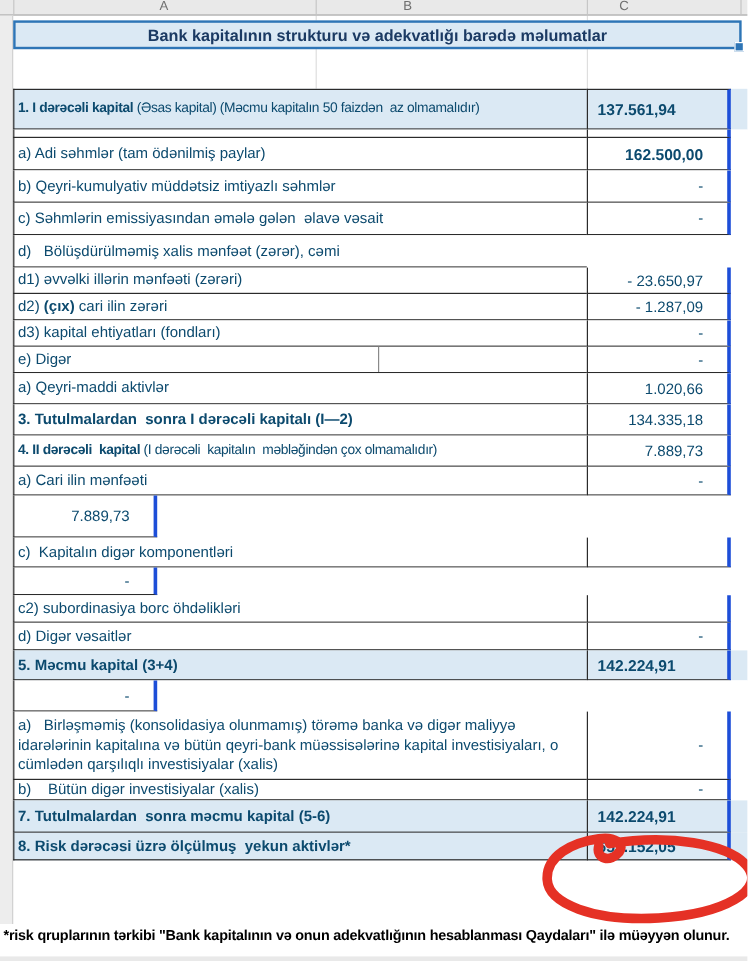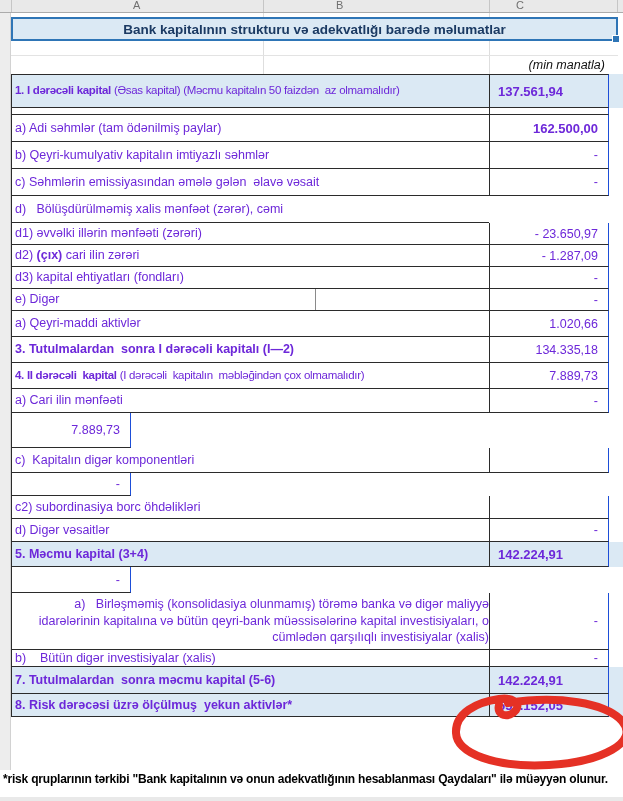--- a/index.html
+++ b/index.html
@@ -29,24 +29,24 @@
   
   .minman{position:absolute;top:55px;left:11px;width:607px;height:19px;box-sizing:border-box;
     border-top:1px solid #e3e3e3;display:flex;align-items:center;justify-content:flex-end;
     padding-right:13px;font-size:12.5px;font-style:italic;color:#111;z-index:1;}
 
   
   .tbody{position:absolute;top:74px;left:11px;width:612px;z-index:2;}
   .tr{display:flex;position:relative;background:#fff;}
   .tr.blue{background:#dbe9f4;}
   .tc{box-sizing:border-box;display:flex;align-items:center;border-bottom:1px solid #2b2b2b;
-    overflow:hidden;color:#6d28d9;text-align:right;}
+    overflow:hidden;color:#0c4a6e;}
   .tc.label{width:478px;border-left:1px solid #2b2b2b;padding-left:3px;font-size:12.5px;}
-  .tc.value{width:120px;border-left:1px solid #2b2b2b;border-right:1px solid #1d4ed8;
-    justify-content:flex-end;padding-right:10px;font-size:12.5px;}
+  .tc.value{width:120px;border-left:1px solid #2b2b2b;border-right:3px solid #1d4ed8;
+    justify-content:flex-end;padding-right:20px;font-size:12.5px;}
   .tr.first .tc{border-top:1px solid #2b2b2b;}
   .value.vleft{justify-content:flex-start;padding-left:8px;}
   .value.vbold{font-weight:700;font-size:13px;}
   .lt{white-space:pre-wrap;line-height:1.35;}
   .b{font-weight:700;}
   .i1{padding-left:14px;}
   .i2{padding-left:27px;}
   .long .lt{white-space:pre;font-size:11.5px;letter-spacing:-0.3px;}
   .gap .tc{border-bottom:1px solid #2b2b2b;}
   .vline{position:absolute;left:304px;top:0;bottom:1px;width:1px;background:#8a8a8a;}
@@ -77,23 +77,20 @@
 
   <div class="gutter"></div>
   <i class="vgrid" style="left:263px"></i>
   <i class="vgrid" style="left:489px"></i>
 
   <div class="title-cell">
     <span>Bank kapitalının strukturu və adekvatlığı barədə məlumatlar</span>
     <i class="fill-handle"></i>
   </div>
 
-  <div class="minman">
-    <span>(min manatla)</span>
-  </div>
 
   <div class="tbody">
     <div class="tr blue first long" style="height:34px">
       <div class="tc label">
           <span class="lt"><span></span><span class="b">1. I dərəcəli kapital</span><span> (Əsas kapital) (Məcmu kapitalın 50 faizdən  az olmamalıdır)</span></span>
         </div>
       <div class="tc value vleft vbold">
           <span>137.561,94</span>
         </div>
     </div>
@@ -104,21 +101,21 @@
     <div class="tr" style="height:27px">
       <div class="tc label i1">
           <span class="lt"><span>a) Adi səhmlər (tam ödənilmiş paylar)</span><span class="b"></span><span></span></span>
         </div>
       <div class="tc value vbold">
           <span>162.500,00</span>
         </div>
     </div>
     <div class="tr" style="height:27px">
       <div class="tc label i1">
-          <span class="lt"><span>b) Qeyri-kumulyativ kapitalın imtiyazlı səhmlər</span><span class="b"></span><span></span></span>
+          <span class="lt"><span>b) Qeyri-kumulyativ müddətsiz imtiyazlı səhmlər</span><span class="b"></span><span></span></span>
         </div>
       <div class="tc value">
           <span>-</span>
         </div>
     </div>
     <div class="tr" style="height:27px">
       <div class="tc label i1">
           <span class="lt"><span>c) Səhmlərin emissiyasından əmələ gələn  əlavə vəsait</span><span class="b"></span><span></span></span>
         </div>
       <div class="tc value">

